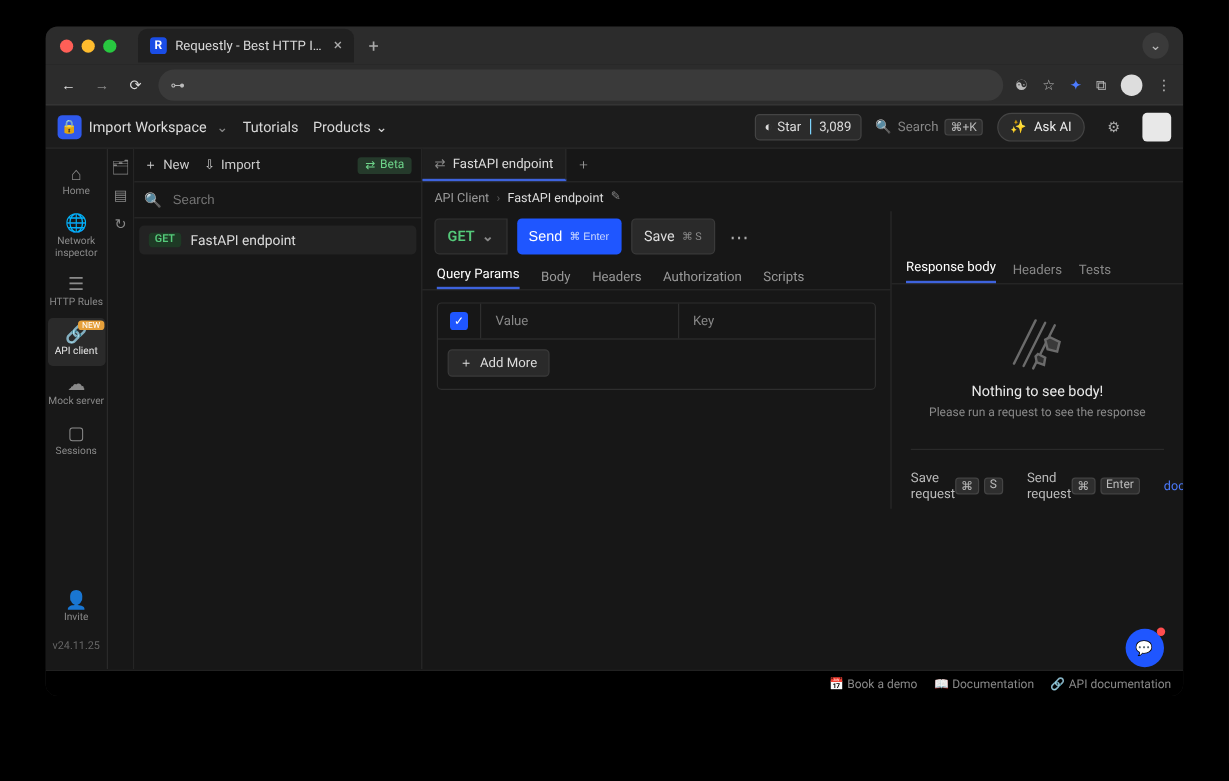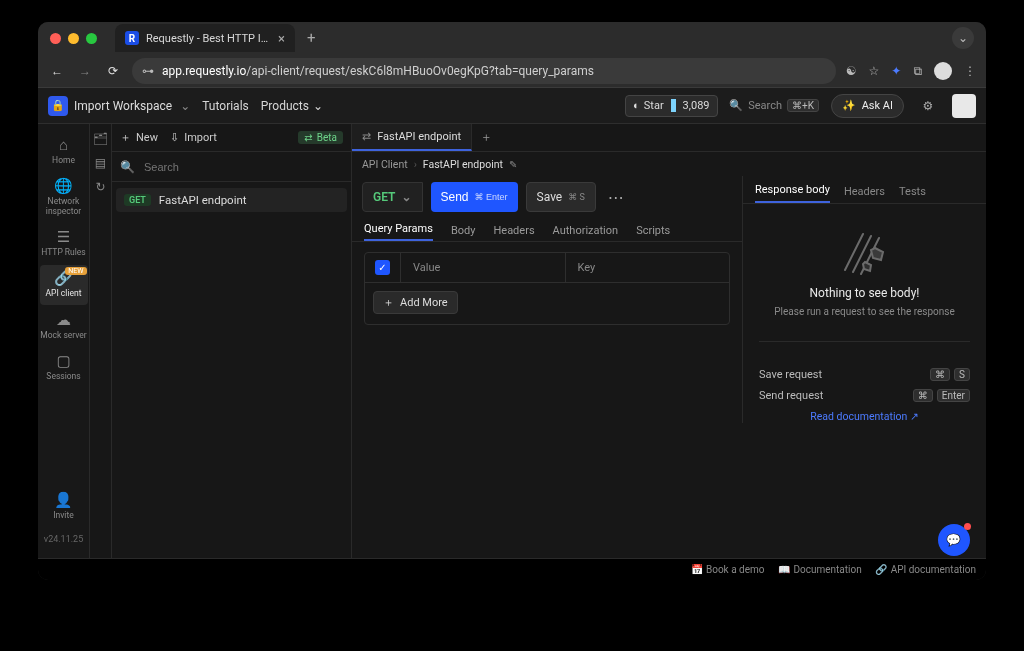--- a/index.html
+++ b/index.html
@@ -108,21 +108,21 @@
     display:flex; align-items:center; justify-content:center; color:#fff; font-size:11px;
   }
   .ws-caret { color:#888; margin-left:2px; }
   .topbar-link { color:#d6d6d6; cursor:pointer; display:flex; align-items:center; gap:4px; }
   .spacer { flex:1; }
   .gh-star {
     background:#2b2b2b; border:1px solid #444; border-radius:4px;
     display:flex; align-items:center; height:22px; font-size:11px; overflow:hidden;
   }
   .gh-star .part { padding:0 7px; display:flex; align-items:center; gap:4px; }
-  .gh-star .part + .part { border-left:5px solid #7dd3fc;align-items:flex-end; }
+  .gh-star .part + .part { border-left:1px solid #7dd3fc;align-items:flex-end; }
   .search-chip {
     color:#888; display:flex; align-items:center; gap:5px; font-size:11px;
   }
   .kbd { background:#2e2e2e; border:1px solid #444; border-radius:3px; padding:0 4px; font-size:10px; color:#bbb;}
   .ask-ai {
     background:#2b2b2b; border:1px solid #444; border-radius:14px; height:24px;
     display:flex; align-items:center; padding:0 10px; gap:6px; font-size:11px; color:#eee;
   }
   .settings-btn, .profile-btn { width:24px; height:24px; display:flex; align-items:center; justify-content:center; color:#aaa; }
   .profile-btn { background:#e8e8e8; border-radius:4px; }
@@ -243,32 +243,32 @@
   .ph-cell + .ph-cell { border-left:1px solid #2e2e2e; }
   .add-more {
     margin:8px; background:#2a2a2a; border:1px solid #3a3a3a; border-radius:4px;
     display:inline-flex; align-items:center; gap:6px; padding:3px 9px; font-size:11px; color:#ddd;
   }
 
   
   .right { width:244px; border-left:1px solid #2a2a2a; display:flex; flex-direction:column; }
   .right-tabs {
     display:flex; gap:14px; padding:0 12px; height:28px; align-items:flex-end;
-    border-bottom:1px solid #2a2a2a; font-size:11px;
+    border-bottom:1px solid #2a2a2a; font-size:11px;margin-top:33px;
   }
   .rtab { color:#888; padding-bottom:5px; cursor:pointer; }
   .rtab.active { color:#fff; border-bottom:2px solid #3e63dd; }
   .empty-state {
     display:flex; flex-direction:column; align-items:center; gap:6px; padding:24px 10px 12px;
     text-align:center;
   }
   .empty-illus { width:60px; height:52px; }
   .empty-title { font-size:12px; color:#eaeaea; }
   .empty-sub { font-size:10px; color:#8a8a8a; }
-  .hints { border-top:1px solid #2a2a2a; margin:12px 16px 0; padding-top:26px; display:flex; flex-direction:column; gap:8px;}
+  .hints { border-top:1px solid #2a2a2a; margin:12px 16px 0; padding-top:10px; display:flex; flex-direction:row; gap:20px;}
   .hint-row { display:flex; align-items:center; justify-content:space-between; font-size:11px; color:#bbb;}
   .keys { display:flex; gap:4px; }
   .doc-link { text-align:center; color:#4c7bff; font-size:10.5px; }
 
   
   .footer {
     height:22px; border-top:1px solid #2a2a2a; background:#000000;
     display:flex; align-items:center; padding:0 10px; gap:14px; font-size:10px; color:#888;
   }
   .footer .spacer { flex:1; }
@@ -305,23 +305,20 @@
     <div style="margin-left:auto"></div>
     <div style="width:22px;height:22px;border-radius:50%;background:#3a3a3a;display:flex;align-items:center;justify-content:center;color:#bbb;">⌄</div>
   </div>
 
   <div class="browser-toolbar">
     <div class="nav-btn enabled">←</div>
     <div class="nav-btn">→</div>
     <div class="nav-btn enabled">⟳</div>
     <div class="addrbar">
       <span class="lock">⊶</span>
-      <span>
-        <span class="domain">app.requestly.io</span><span>/api-client/request/eskC6l8mHBuoOv0egKpG?tab=query_params</span>
-      </span>
     </div>
     <div class="toolbar-icons">
       <span>☯</span>
       <span>☆</span>
       <span style="color:#4c7bff;">✦</span>
       <span>⧉</span>
       <div class="avatar-small"></div>
       <span>⋮</span>
     </div>
   </div>

